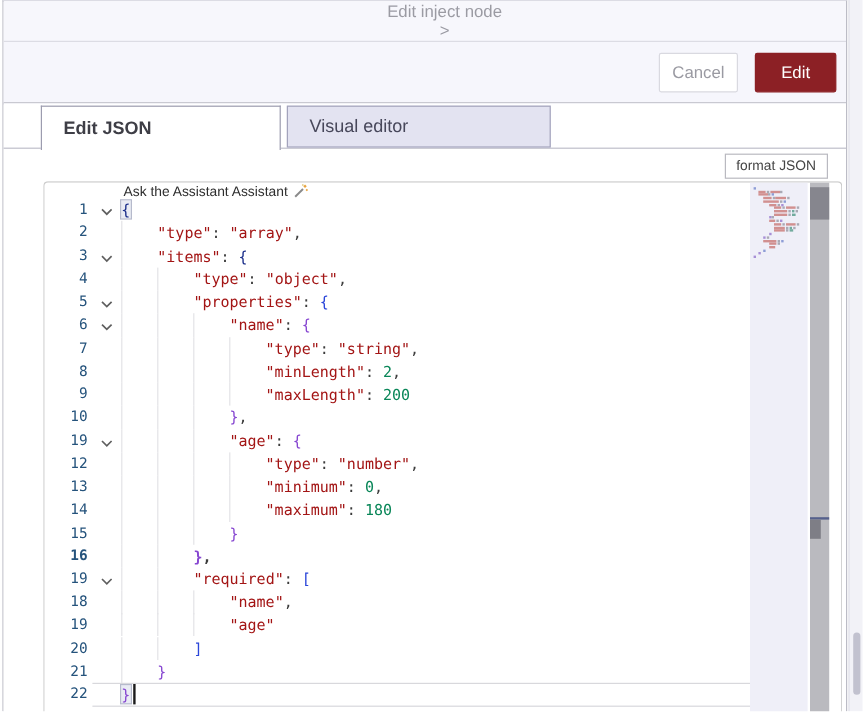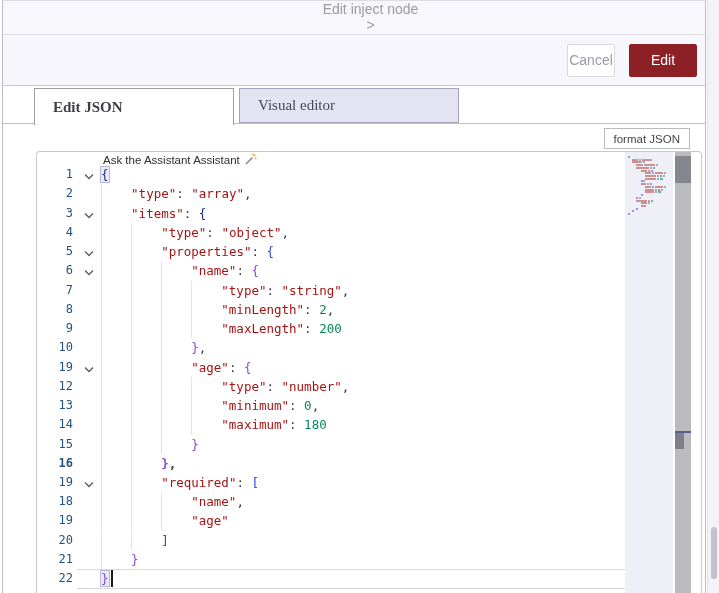--- a/index.html
+++ b/index.html
@@ -17,28 +17,28 @@
     padding-left:33px; font-size:14px;flex-direction:column; }
   .bc-parent { color:#9b9ba3; cursor:pointer; }
   .bc-sep { color:#9b9ba3; margin:0 7px; }
   .bc-current { color:#3f3f46; font-weight:bold; }
 
   .actions-row { position:absolute; left:0; top:34px; width:100%; height:51px;
     background:#f6f6fc; border-bottom:1px solid #c9c9d1; display:flex; align-items:center;
     justify-content:flex-end; gap:14px; padding-right:8px; }
   .btn { height:33px; font-size:14px; border-radius:2px; cursor:pointer;
     font-family:"Liberation Sans", sans-serif; }
-  .btn-cancel { width:48px; background:#ffffff; border:1px solid #d9d9e0; color:#9a9aa2; }
+  .btn-cancel { width:66px; background:#ffffff; border:1px solid #d9d9e0; color:#9a9aa2; }
   .btn-done { width:68px; background:var(--accent); border:1px solid var(--accent); color:#fff; }
 
   
   .content { position:absolute; left:0; top:86px; width:100%; height:507px; background:#fff; }
   .tab-baseline { position:absolute; left:0; top:36px; width:100%; height:1px; background:#bfbfca; }
   .tab { position:absolute; top:1px; height:35px; display:flex; align-items:center;
-    padding-left:18px; font-size:15px; cursor:pointer;font-family:Liberation Serif, serif; }
+    padding-left:18px; font-size:15px; cursor:pointer; }
   .tab-active { left:31px; width:200px; height:37px; background:#fff; z-index:2;
     border:1px solid #9c9caf; border-bottom:none; font-weight:bold; color:#3e3e46; }
   .tab-inactive { left:236px; width:220px; background:#e3e3f1; border:1px solid #a3a3bc;
     color:#47475a; }
 
   .format-btn { position:absolute; top:41px; right:15px; height:21px; padding:0 9px;
     background:#fff; border:1px solid #b9b9c0; color:#444; font-size:11.5px; cursor:pointer;
     font-family:"Liberation Sans", sans-serif; }
 
   

